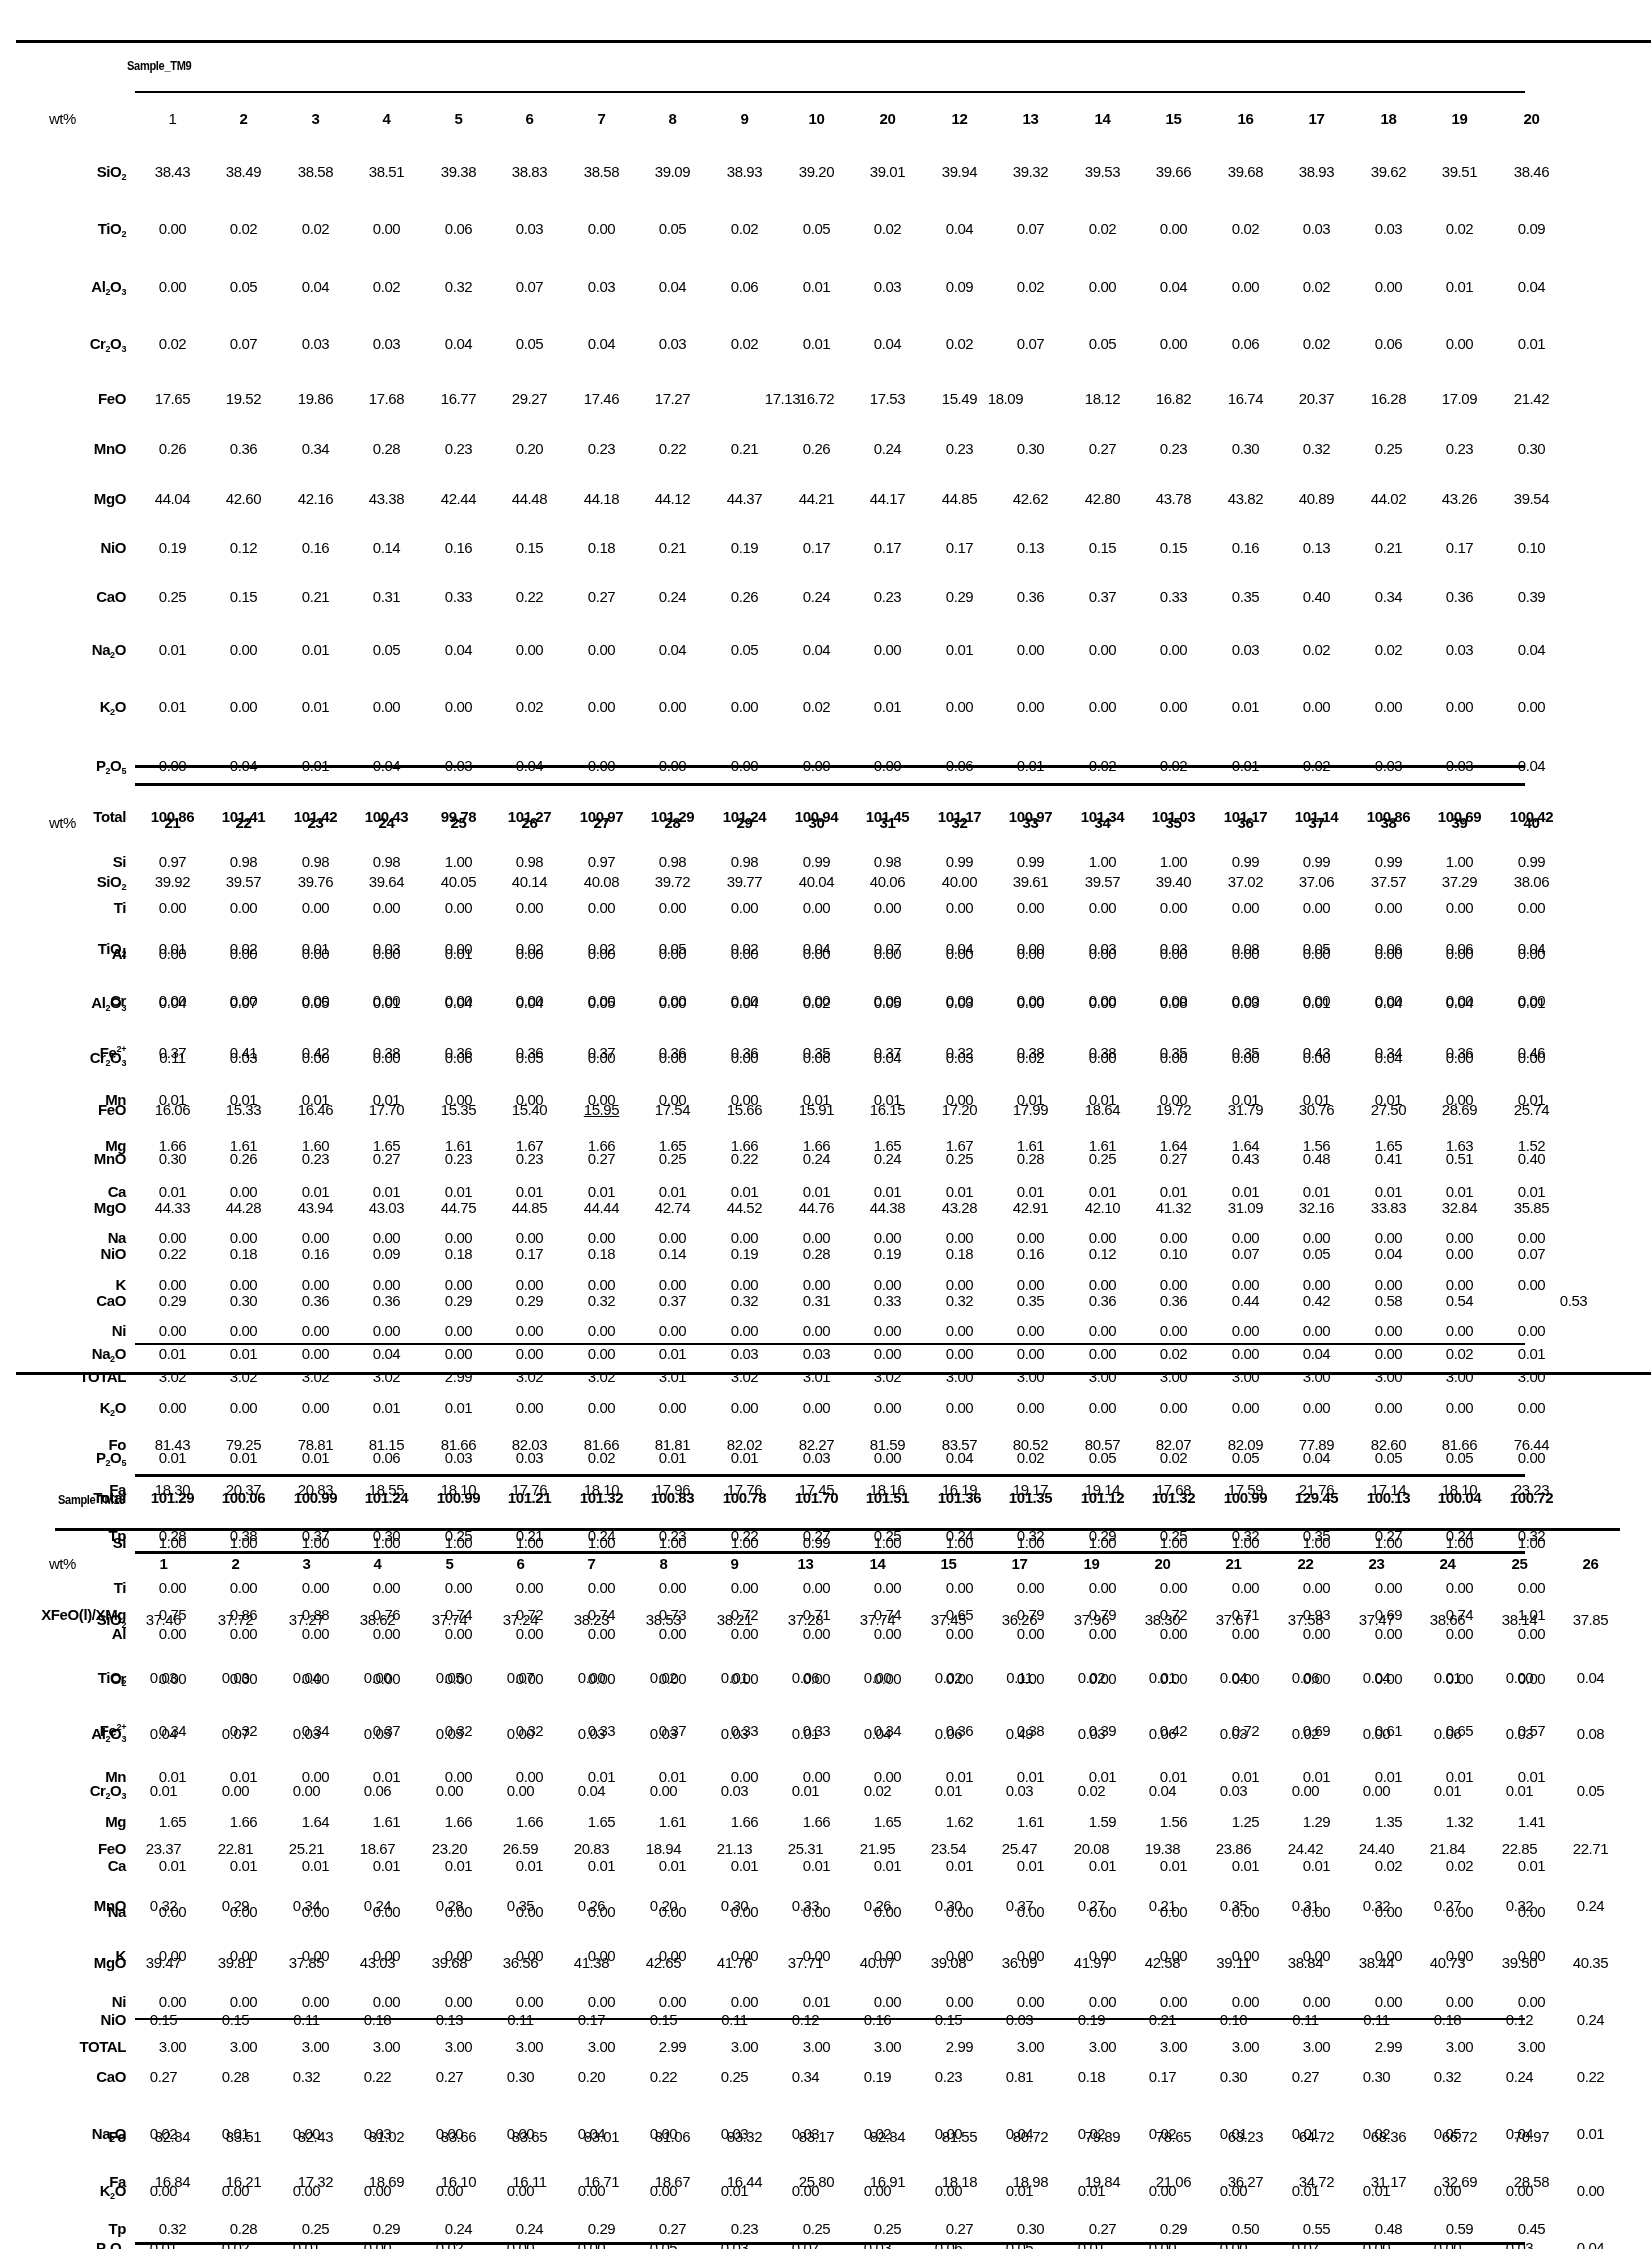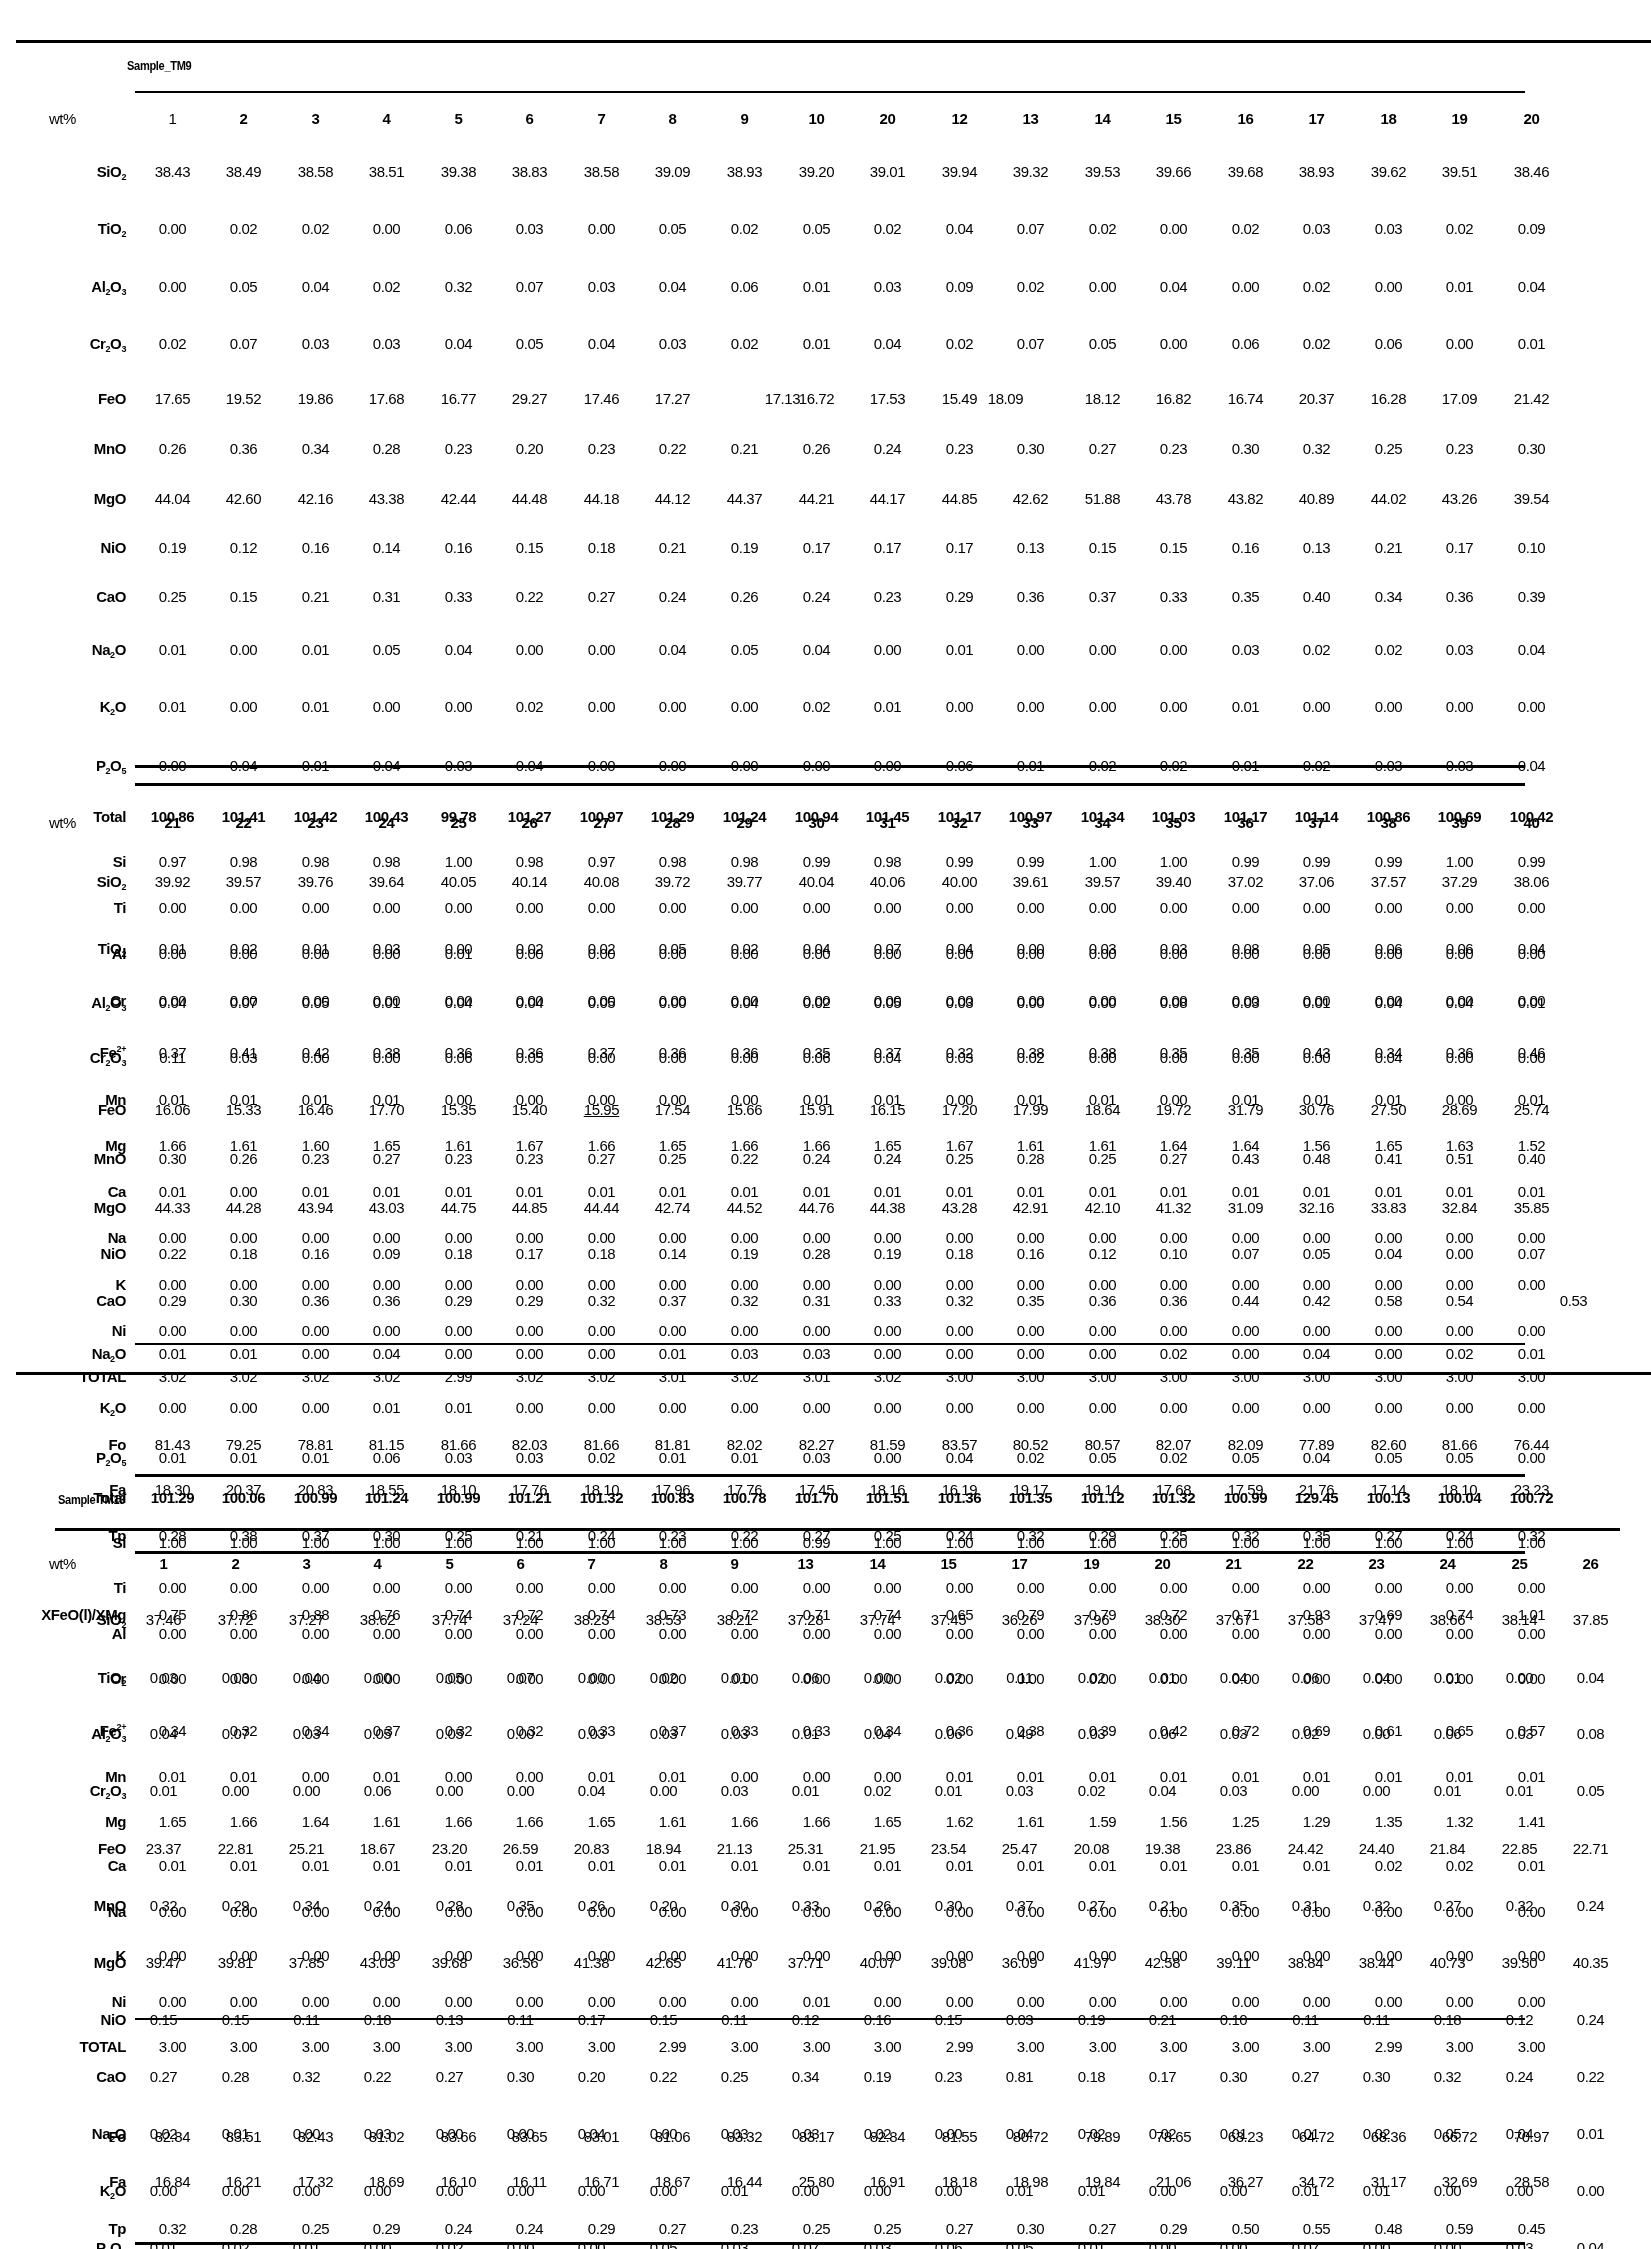--- a/index.html
+++ b/index.html
@@ -194,21 +194,21 @@
       <span class="cell" style="left: 353px;">43.38</span>
       <span class="cell" style="left: 425px;">42.44</span>
       <span class="cell" style="left: 496px;">44.48</span>
       <span class="cell" style="left: 568px;">44.18</span>
       <span class="cell" style="left: 639px;">44.12</span>
       <span class="cell" style="left: 711px;">44.37</span>
       <span class="cell" style="left: 783px;">44.21</span>
       <span class="cell" style="left: 854px;">44.17</span>
       <span class="cell" style="left: 926px;">44.85</span>
       <span class="cell" style="left: 997px;">42.62</span>
-      <span class="cell" style="left: 1069px;">51.88</span>
+      <span class="cell" style="left: 1069px;">42.80</span>
       <span class="cell" style="left: 1140px;">43.78</span>
       <span class="cell" style="left: 1212px;">43.82</span>
       <span class="cell" style="left: 1283px;">40.89</span>
       <span class="cell" style="left: 1355px;">44.02</span>
       <span class="cell" style="left: 1426px;">43.26</span>
       <span class="cell" style="left: 1498px;">39.54</span>
     </div>
     <div class="row" style="top: 539px;">
       <span class="lbl" style="width: 135px; left: -9px;">NiO</span>
       <span class="cell" style="left: 139px;">0.19</span>

